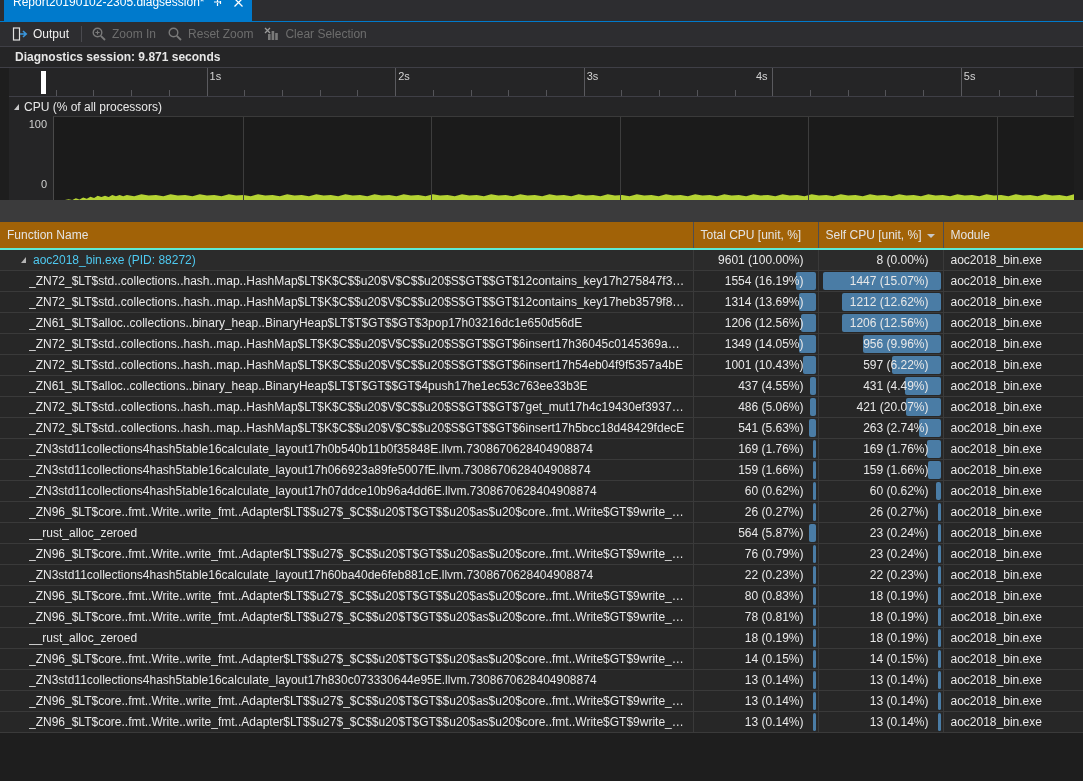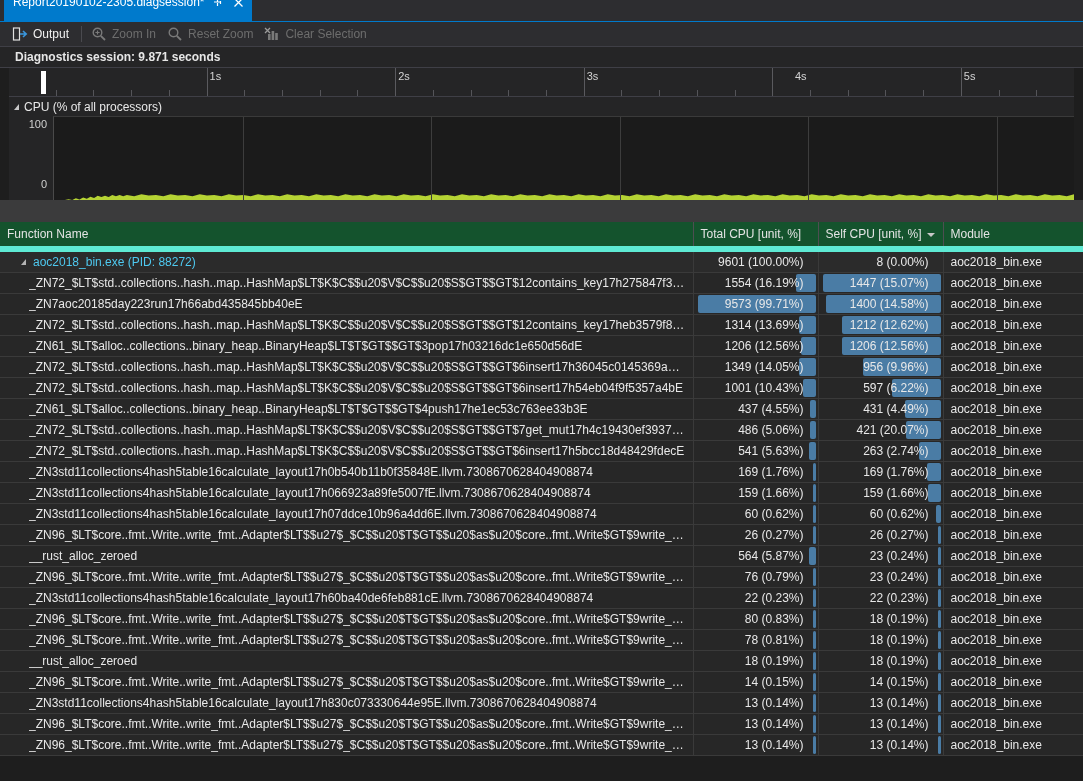--- a/index.html
+++ b/index.html
@@ -194,29 +194,29 @@
     overflow: hidden;
     position: relative;
   }
   table.grid {
     width: 1083px;
     border-collapse: collapse;
     table-layout: fixed;
     font-size: 12px;
   }
   table.grid th {
-    background: #14532d;
+    background: #a16207;
     color: #e4e4e4;
     font-weight: normal;
     font-size: 12px;
     height: 27px;
     text-align: left;
     padding: 0 7px;
     border-right: 1px solid #4e4e52;
-    border-bottom: 6px solid #5eead4;
+    border-bottom: 2px solid #5eead4;
     vertical-align: middle;
     white-space: nowrap;
   }
   th.num { text-align: right; }
   th.sorted .sort-caret {
     display: inline-block;
     margin-left: 5px;
     width: 0; height: 0;
     border-left: 4px solid transparent;
     border-right: 4px solid transparent;
@@ -375,21 +375,21 @@
       <div class="rt-minor" style="left: 905.143px;"></div>
       <div class="rt-minor" style="left: 980.571px;"></div>
       <div class="rt-minor" style="left: 1018.29px;"></div>
       <div class="rt-major" style="left: 188.571px;"></div>
       <div class="rt-label" style="left: 188.571px;">1s</div>
       <div class="rt-major" style="left: 377.143px;"></div>
       <div class="rt-label" style="left: 377.143px;">2s</div>
       <div class="rt-major" style="left: 565.714px;"></div>
       <div class="rt-label" style="left: 565.714px;">3s</div>
       <div class="rt-major" style="left: 754.286px;"></div>
-      <div class="rt-label" style="left: 774px;">4s</div>
+      <div class="rt-label" style="left: 735px;">4s</div>
       <div class="rt-major" style="left: 942.857px;"></div>
       <div class="rt-label" style="left: 942.857px;">5s</div>
       <div class="ruler-marker" style="left: 22.6286px;"></div>
     </div>
 </div>
 
 <div class="cpu-section">
   <div class="cpu-header">
     <span class="expander-tri"></span>
     <span>CPU (% of all processors)</span>
@@ -460,36 +460,20 @@
           </td>
           <td class="num">
             <div class="bar" style="width: 118px; background: rgb(74, 124, 165);"></div>
             <span class="numtext">1447 (15.07%)</span>
           </td>
           <td class="mod">aoc2018_bin.exe</td>
         </tr>
         <tr class="">
           <td class="fn">
             <div class="fn-inner indent2">
-              <span class="fn-text">_ZN7aoc20185day223run17h66abd435845bb40eE</span>
-            </div>
-          </td>
-          <td class="num">
-            <div class="bar" style="width: 118px; background: rgb(74, 124, 165);"></div>
-            <span class="numtext">9573 (99.71%)</span>
-          </td>
-          <td class="num">
-            <div class="bar" style="width: 114.2px; background: rgb(74, 124, 165);"></div>
-            <span class="numtext">1400 (14.58%)</span>
-          </td>
-          <td class="mod">aoc2018_bin.exe</td>
-        </tr>
-        <tr class="">
-          <td class="fn">
-            <div class="fn-inner indent2">
               <span class="fn-text">_ZN72_$LT$std..collections..hash..map..HashMap$LT$K$C$$u20$V$C$$u20$S$GT$$GT$12contains_key17heb3579f81274f...</span>
             </div>
           </td>
           <td class="num">
             <div class="bar" style="width: 16.2px; background: rgb(74, 124, 165);"></div>
             <span class="numtext">1314 (13.69%)</span>
           </td>
           <td class="num">
             <div class="bar" style="width: 98.8px; background: rgb(74, 124, 165);"></div>
             <span class="numtext">1212 (12.62%)</span>

